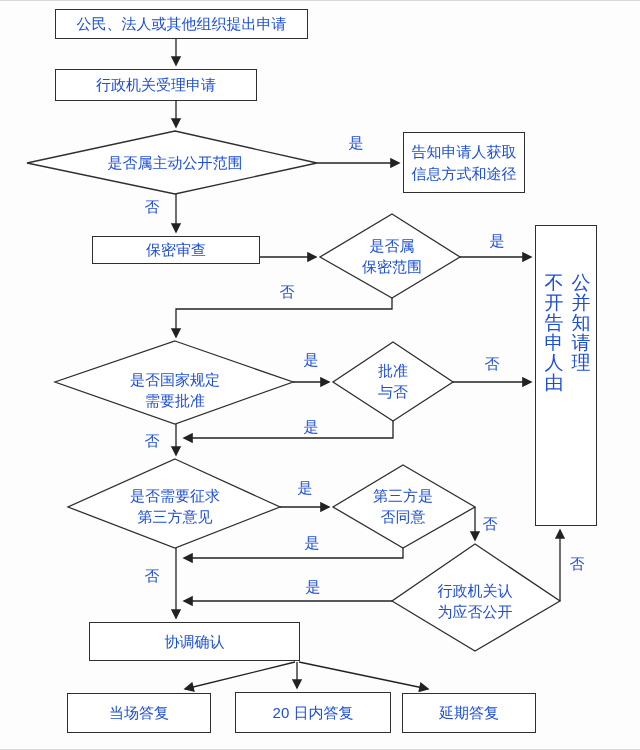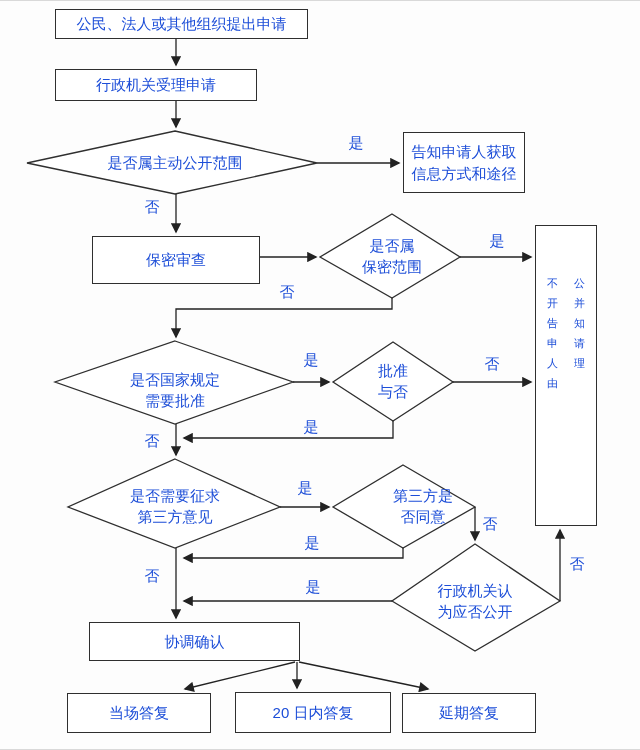--- a/index.html
+++ b/index.html
@@ -28,21 +28,21 @@
     position:absolute; transform:translate(-50%,-50%);
     font-size:15px; line-height:16px; background:transparent;
   }
   .tallbox {
     position:absolute; box-sizing:border-box;
     border:1.5px solid #2f2f2f; background:#fff;
     display:flex; justify-content:center; align-items:flex-start;
     gap:11px; padding-top:47px;
   }
   .vcol {
-    width:16px; font-size:11px; line-height:20px;
+    width:16px; font-size:19px; line-height:20px;
     word-break:break-all; text-align:center;
   }
 </style>
 </head>
 <body>
 
 <div class="stage">
 
   <svg class="wires" viewBox="0 0 640 750">
     <defs>
@@ -81,21 +81,21 @@
     <path d="M299 661 L428 688" stroke="#222" stroke-width="1.3" fill="none" marker-end="url(#arrow)"></path>
   </svg>
 
   <div class="node" style="left:55px; top:8px; width:253px; height:30px;">公民、法人或其他组织提出申请</div>
 
   <div class="node" style="left:55px; top:68px; width:202px; height:32px;">行政机关受理申请</div>
 
   <div class="node" style="left:403px; top:131px; width:122px; height:61px;">告知申请人获取
 信息方式和途径</div>
 
-  <div class="node" style="left:92px; top:235px; width:168px; height:48px;">保密审查</div>
+  <div class="node" style="left:92px; top:235px; width:168px; height:28px;">保密审查</div>
 
   <div class="tallbox" style="left:535px; top:224px; width:62px; height:301px;">
     <div class="vcol">不开告申人由</div>
     <div class="vcol">公并知请理</div>
   </div>
 
   <div class="node" style="left:89px; top:621px; width:211px; height:39px;">协调确认</div>
 
   <div class="node" style="left:67px; top:692px; width:144px; height:40px;">当场答复</div>
 
@@ -105,21 +105,21 @@
 
   <div class="dtext" style="left:175px; top:161px;">是否属主动公开范围</div>
   <div class="dtext" style="left:392px; top:255px;">是否属
 保密范围</div>
   <div class="dtext" style="left:175px; top:361px;margin-top:28px;">是否国家规定
 需要批准</div>
   <div class="dtext" style="left:393px; top:380px;">批准
 与否</div>
   <div class="dtext" style="left:175px; top:505px;">是否需要征求
 第三方意见</div>
-  <div class="dtext" style="left:403px; top:505px;margin-left:20px;">第三方是
+  <div class="dtext" style="left:403px; top:505px;">第三方是
 否同意</div>
   <div class="dtext" style="left:475px; top:600px;">行政机关认
 为应否公开</div>
 
   <div class="elabel" style="left:356px; top:142px;">是</div>
   <div class="elabel" style="left:152px; top:206px;">否</div>
   <div class="elabel" style="left:497px; top:240px;">是</div>
   <div class="elabel" style="left:287px; top:291px;">否</div>
   <div class="elabel" style="left:311px; top:359px;">是</div>
   <div class="elabel" style="left:492px; top:363px;">否</div>

